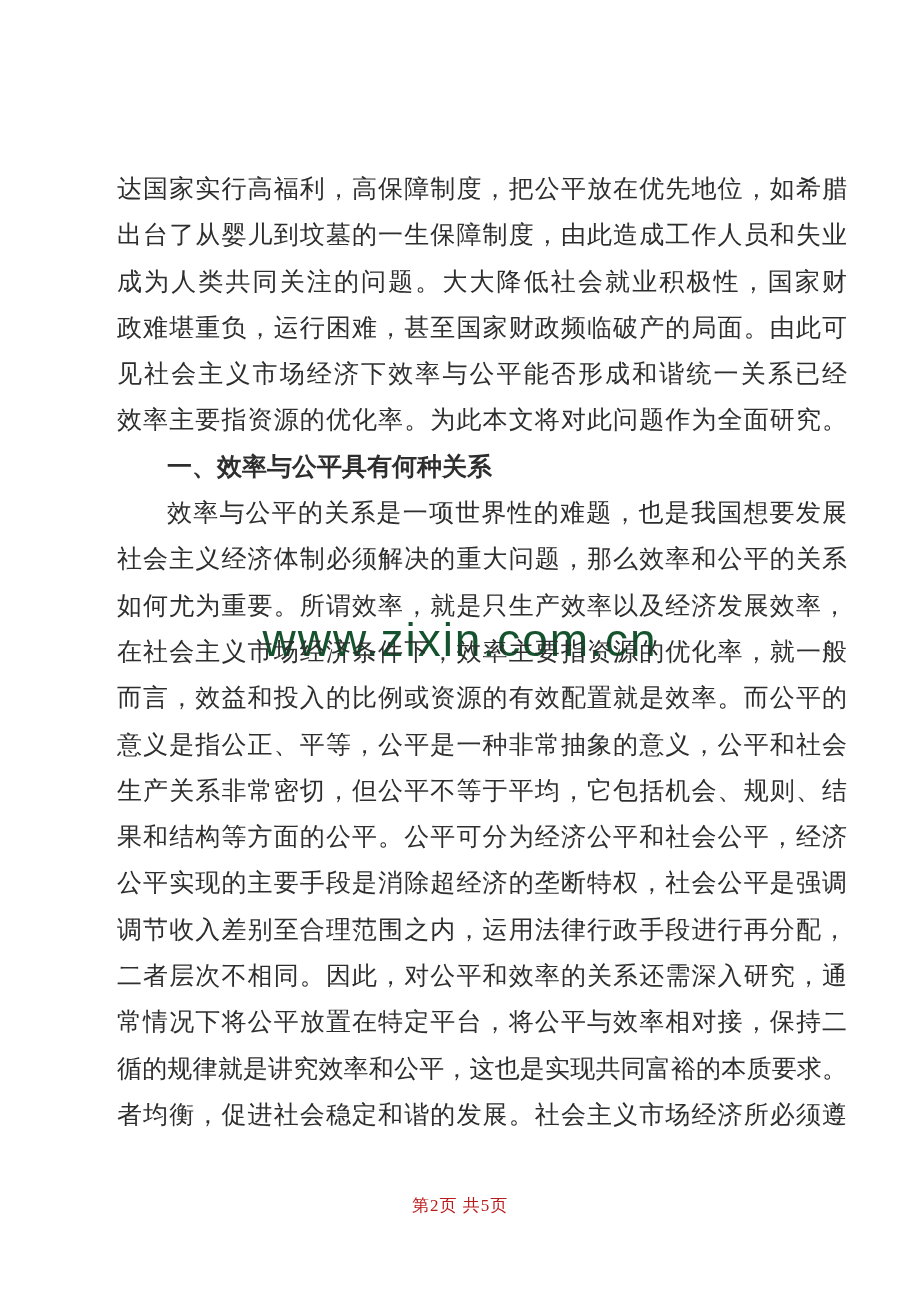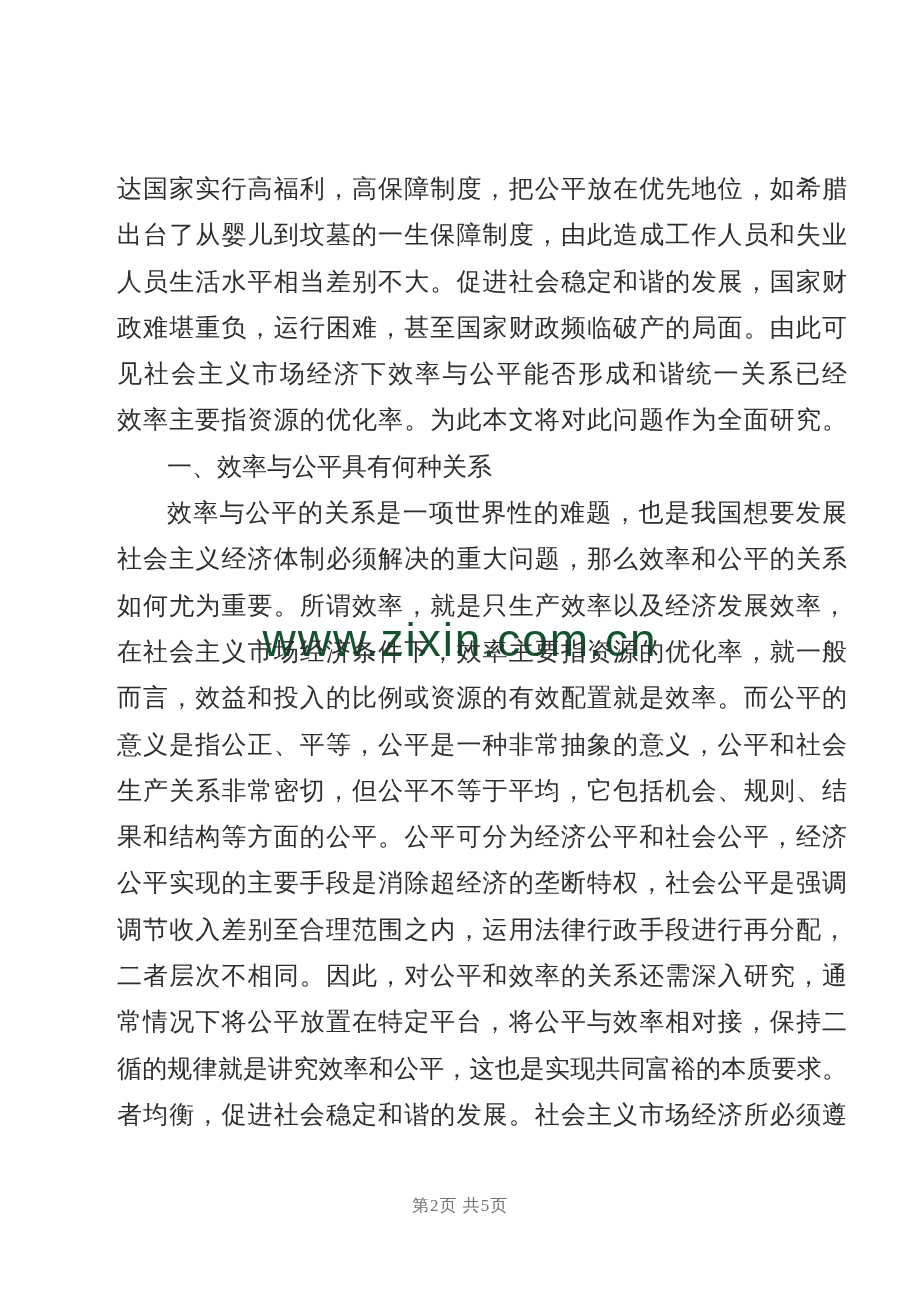--- a/index.html
+++ b/index.html
@@ -45,44 +45,45 @@
     text-align-last: justify;
     text-justify: inter-character;
   }
   .line.indent {
     text-indent: 2em;
   }
   .line.heading-line {
     text-indent: 2em;
     text-align: left;
     text-align-last: left;
+    font-weight: bold;
   }
   .footer {
     position: absolute;
     top: 1194px;
     left: 0;
     width: 100%;
     z-index: 1;
     text-align: center;
     font-size: 17px;
-    color: #737373;
+    color: #b91c1c;
     letter-spacing: 1px;
   }
 </style>
 </head>
 <body>
 
 <div class="page">
 
   <div class="watermark">www.zixin.com.cn</div>
 
   <div class="content">
     <div class="line">达国家实行高福利，高保障制度，把公平放在优先地位，如希腊</div>
     <div class="line">出台了从婴儿到坟墓的一生保障制度，由此造成工作人员和失业</div>
-    <div class="line">人员生活水平相当差别不大。促进社会稳定和谐的发展，国家财</div>
+    <div class="line">成为人类共同关注的问题。大大降低社会就业积极性，国家财</div>
     <div class="line">政难堪重负，运行困难，甚至国家财政频临破产的局面。由此可</div>
     <div class="line">见社会主义市场经济下效率与公平能否形成和谐统一关系已经</div>
     <div class="line">效率主要指资源的优化率。为此本文将对此问题作为全面研究。</div>
     <div class="line heading-line">一、效率与公平具有何种关系</div>
     <div class="line indent">效率与公平的关系是一项世界性的难题，也是我国想要发展</div>
     <div class="line">社会主义经济体制必须解决的重大问题，那么效率和公平的关系</div>
     <div class="line">如何尤为重要。所谓效率，就是只生产效率以及经济发展效率，</div>
     <div class="line">在社会主义市场经济条件下，效率主要指资源的优化率，就一般</div>
     <div class="line">而言，效益和投入的比例或资源的有效配置就是效率。而公平的</div>
     <div class="line">意义是指公正、平等，公平是一种非常抽象的意义，公平和社会</div>

